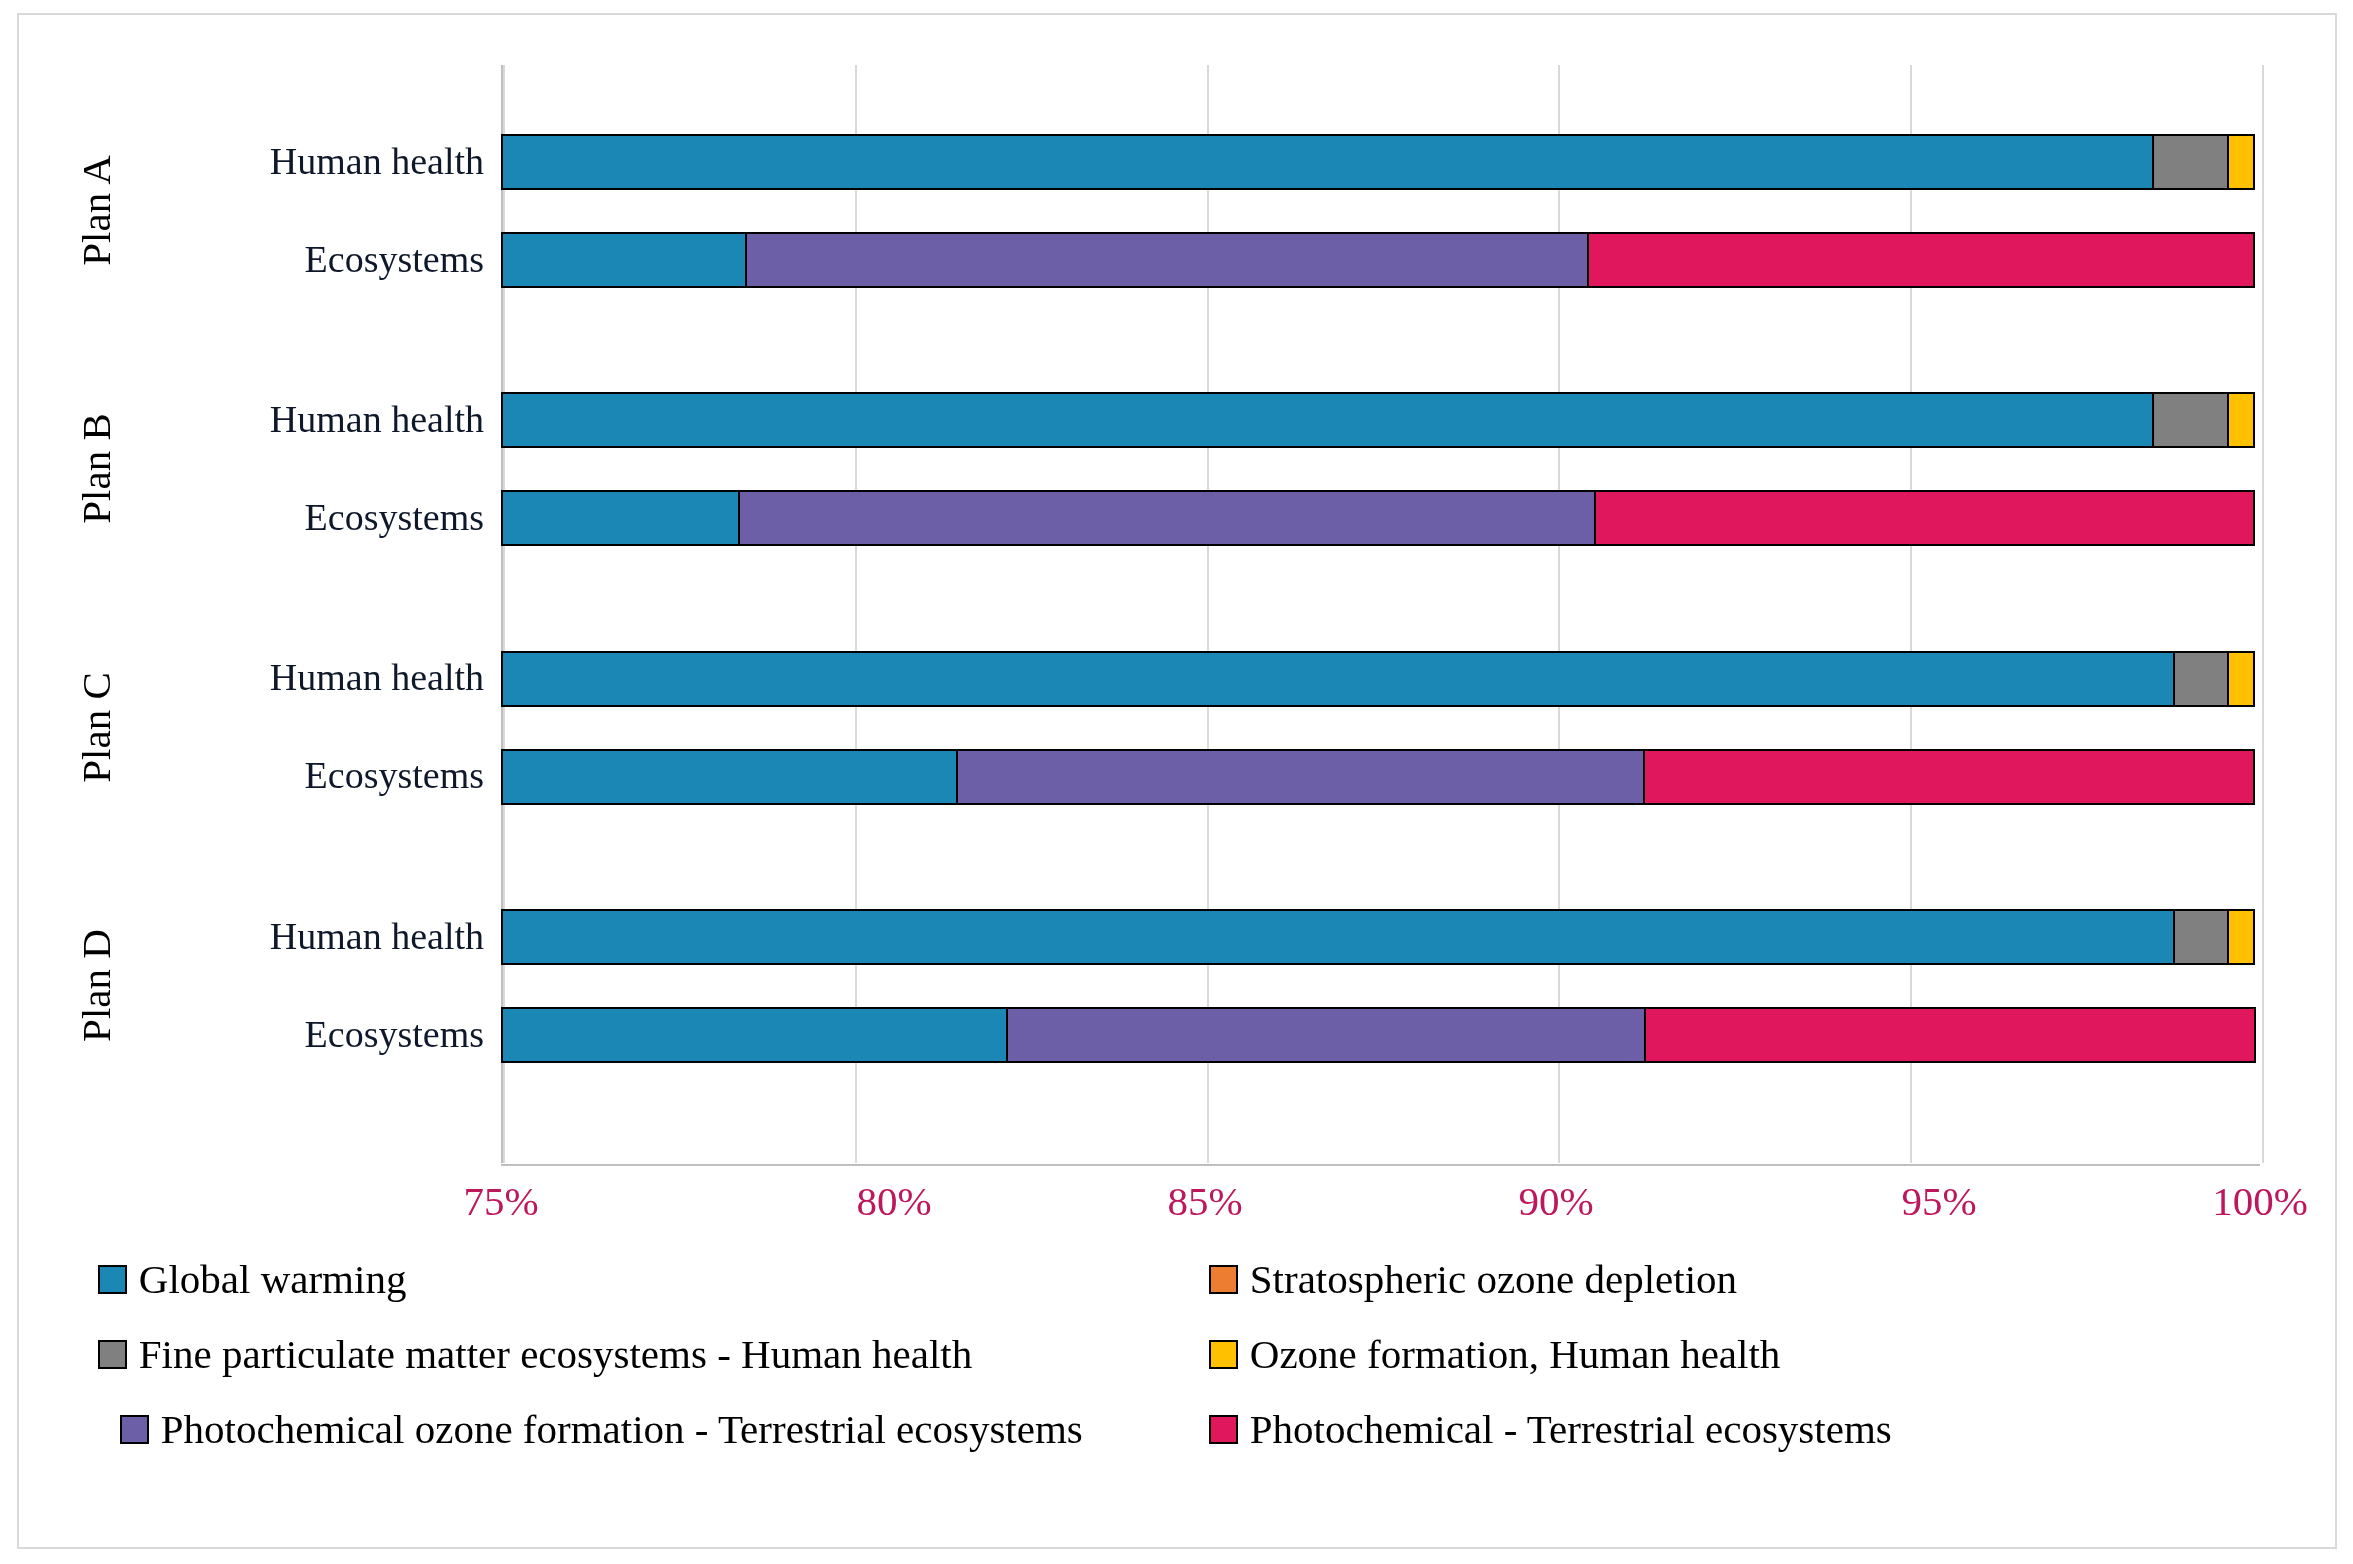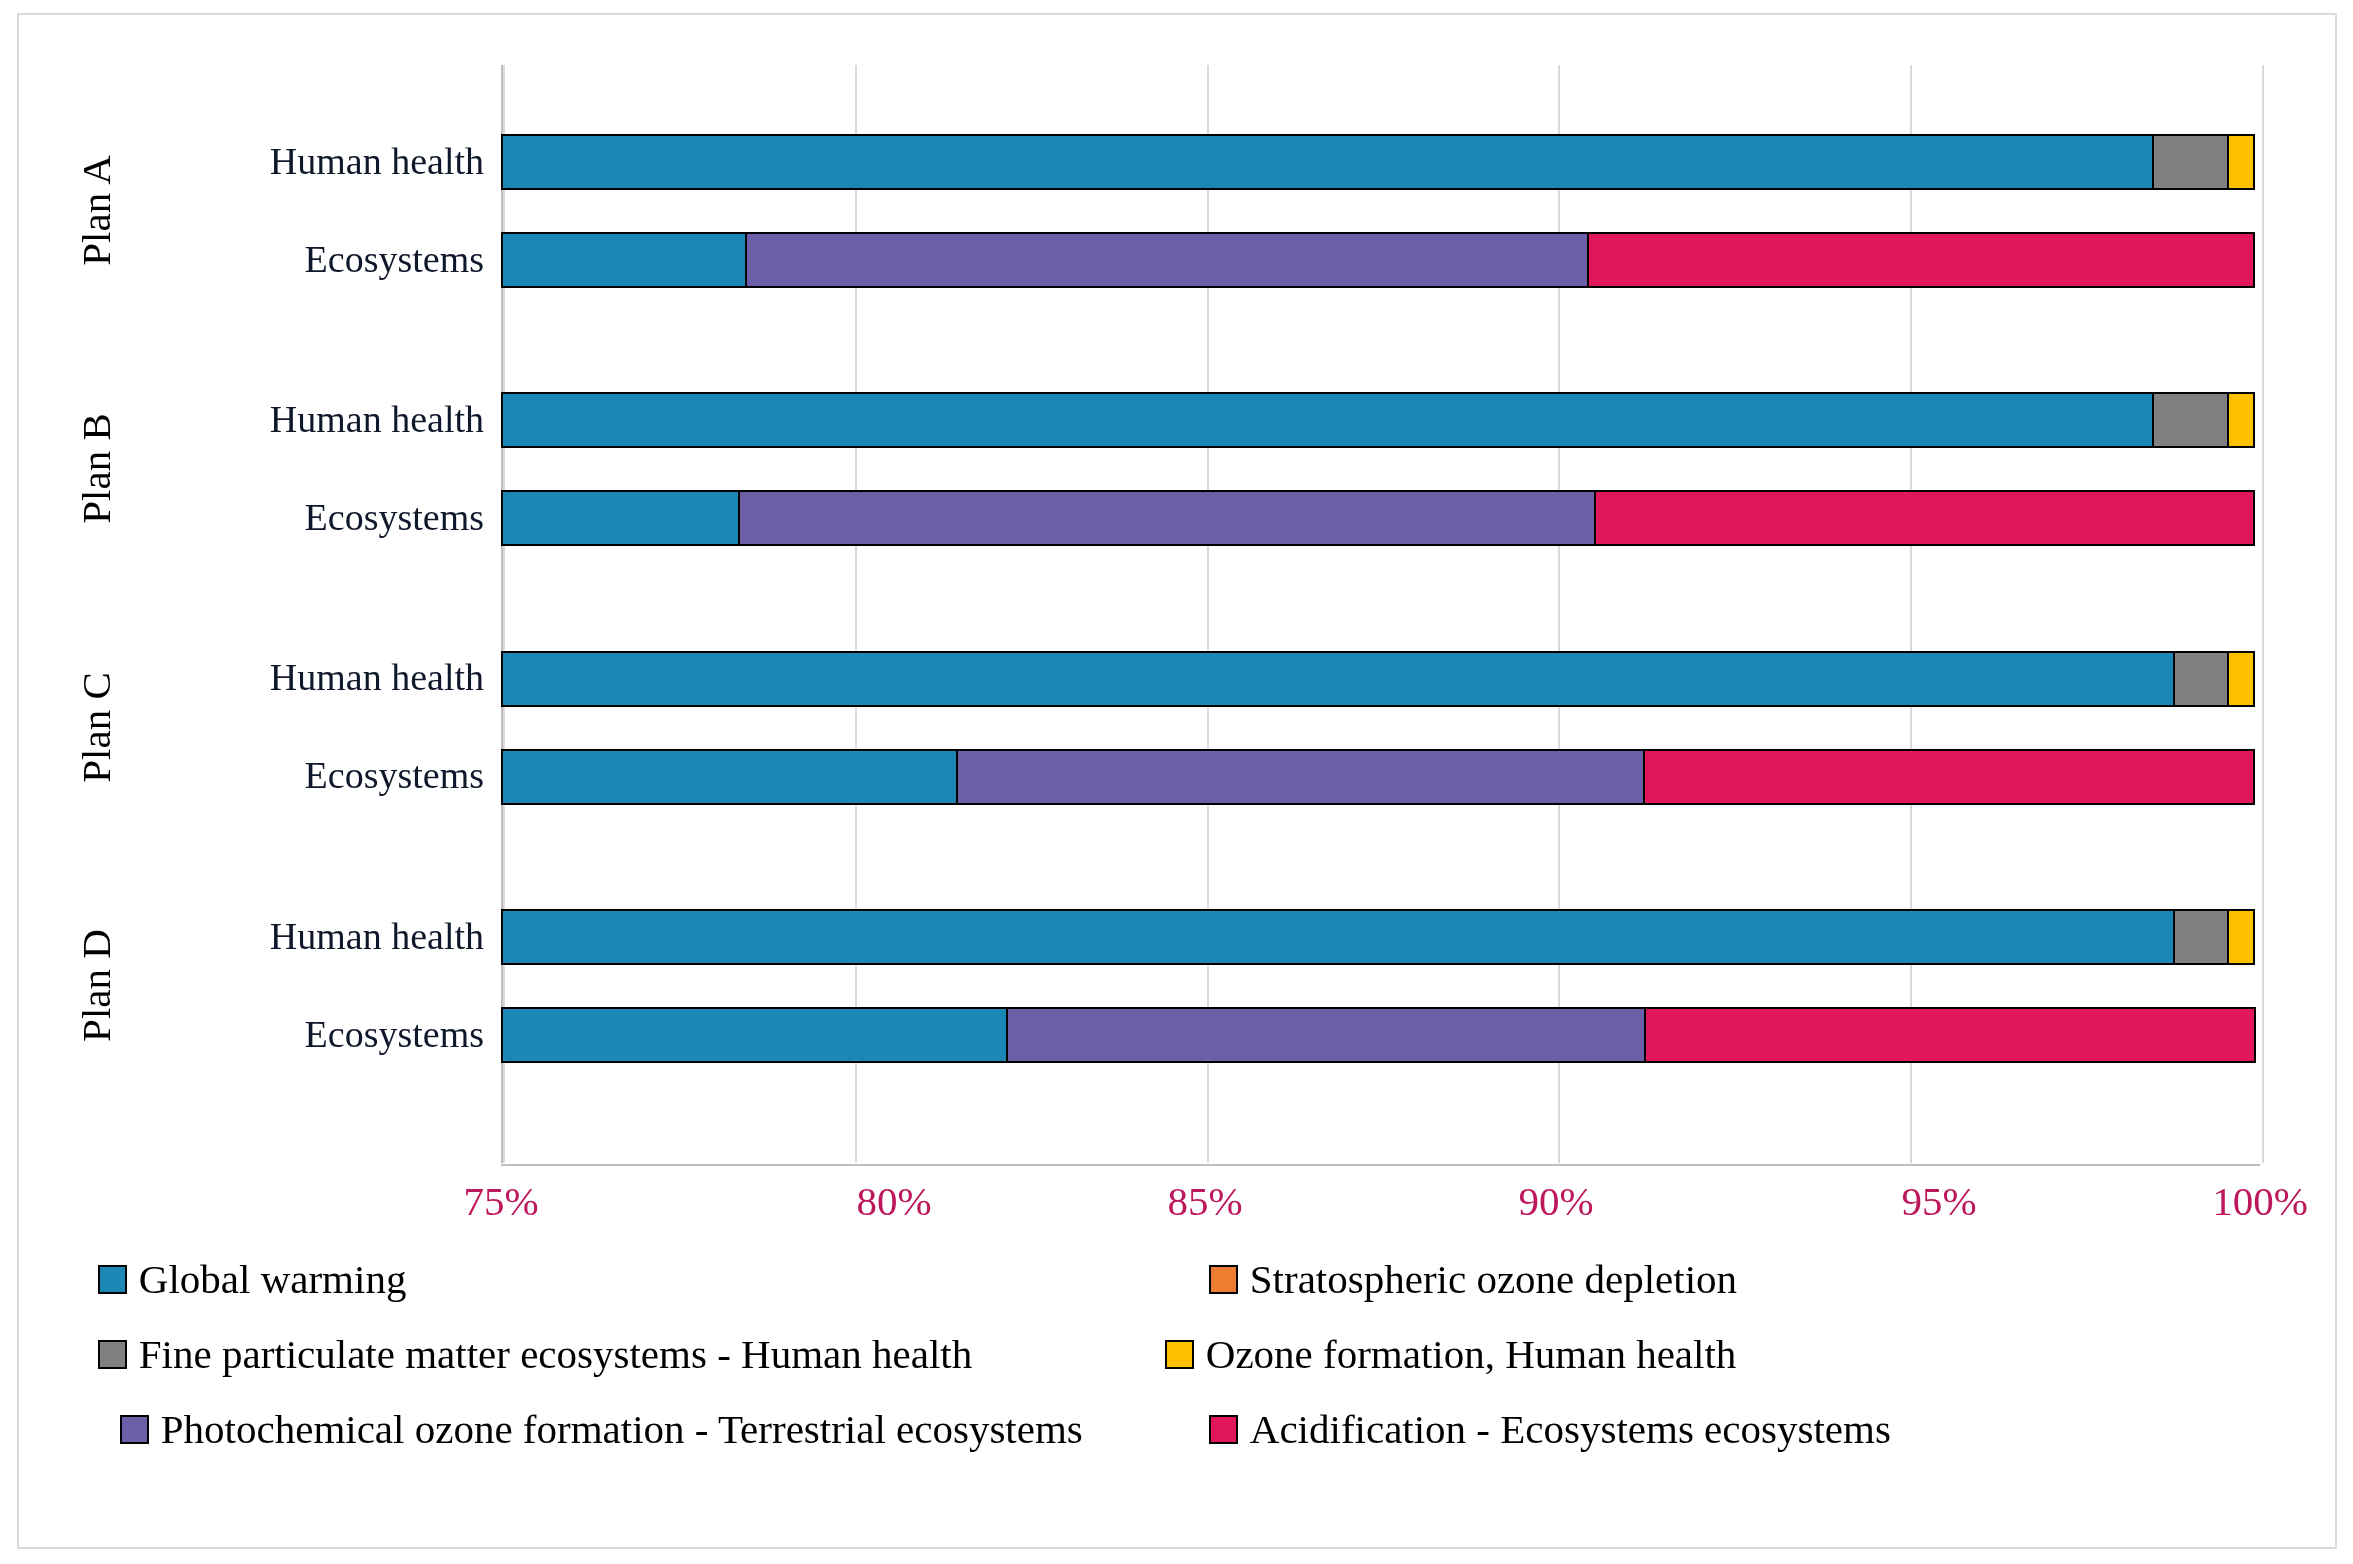--- a/index.html
+++ b/index.html
@@ -242,27 +242,27 @@
         <span class="legend-text">Global warming</span>
       </div>
       <div class="legend-item" style="left: 1111px; top: 0px;">
         <span class="swatch" style="background: rgb(237, 125, 49);"></span>
         <span class="legend-text">Stratospheric ozone depletion</span>
       </div>
       <div class="legend-item" style="left: 0px; top: 75px;">
         <span class="swatch" style="background: rgb(128, 128, 128);"></span>
         <span class="legend-text">Fine particulate matter ecosystems - Human health</span>
       </div>
-      <div class="legend-item" style="left: 1067px; top: 75px;">
+      <div class="legend-item" style="left: 1111px; top: 75px;">
         <span class="swatch" style="background: rgb(255, 192, 0);"></span>
         <span class="legend-text">Ozone formation, Human health</span>
       </div>
       <div class="legend-item" style="left: 0px; top: 150px; margin-left: 22px;">
         <span class="swatch" style="background: rgb(108, 95, 168);"></span>
         <span class="legend-text">Photochemical ozone formation - Terrestrial ecosystems</span>
       </div>
       <div class="legend-item" style="left: 1111px; top: 150px;">
         <span class="swatch" style="background: rgb(225, 23, 94);"></span>
-        <span class="legend-text">Acidification - Ecosystems ecosystems</span>
+        <span class="legend-text">Photochemical - Terrestrial ecosystems</span>
       </div>
     </div>
 </div>
 
 
 </body></html>

